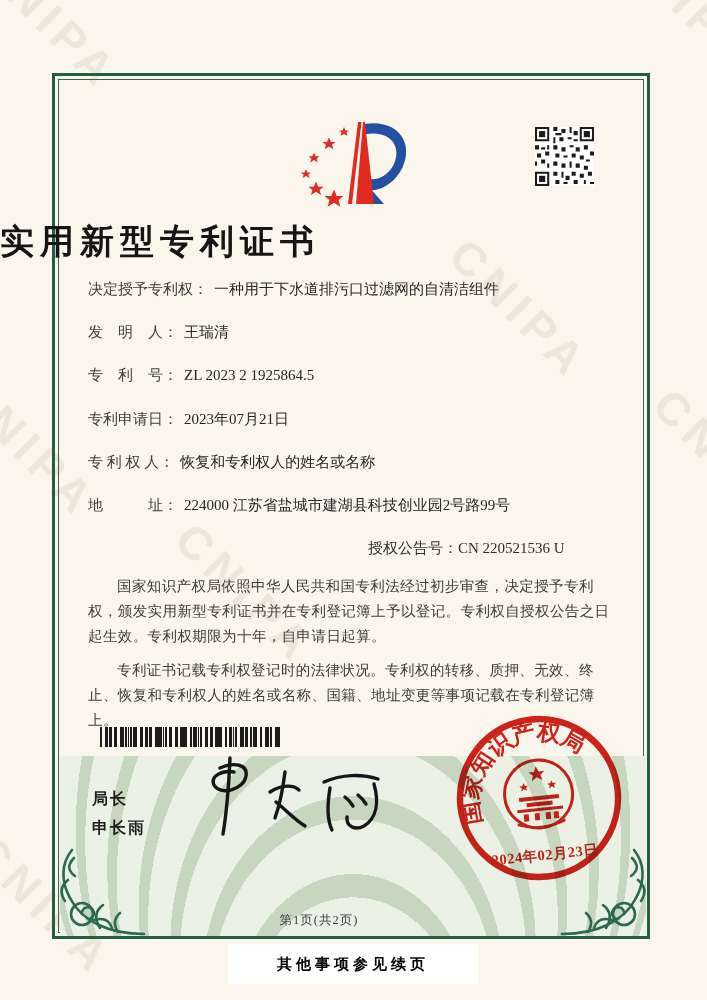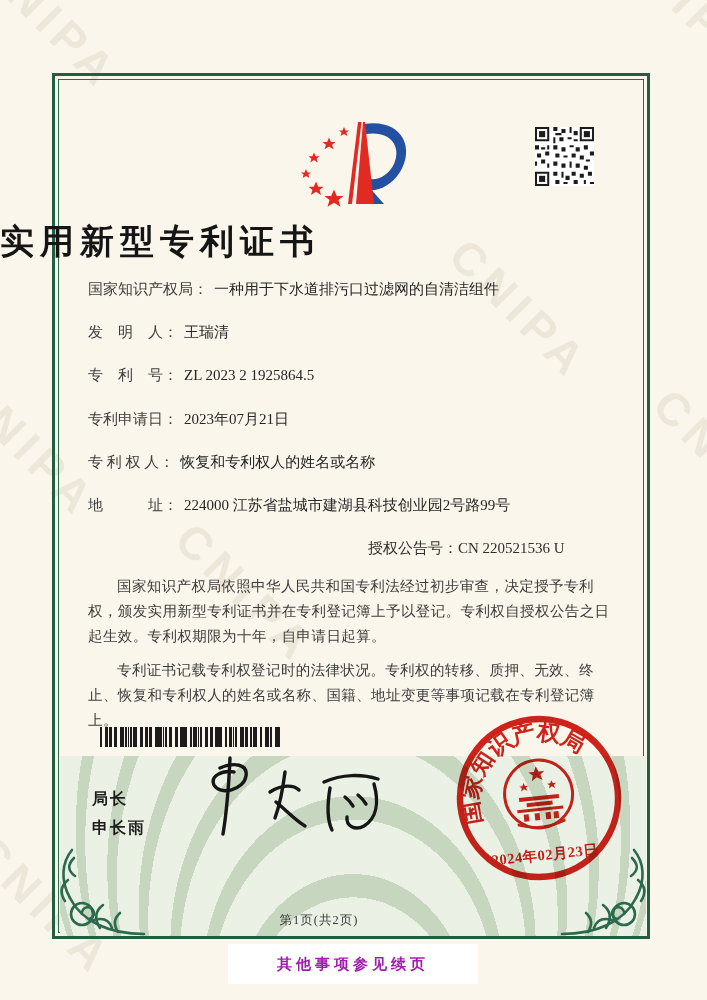--- a/index.html
+++ b/index.html
@@ -60,21 +60,21 @@
     transform:rotate(-6deg);mix-blend-mode:multiply;
   }
   .page-ind{
     position:absolute;left:0;top:912px;width:638px;text-align:center;
     font-size:12.5px;color:#3a3a3a;letter-spacing:1px;
   }
   .cont-box{
     position:absolute;left:228px;top:944px;width:250px;height:40px;
     background:#ffffff;display:flex;align-items:center;justify-content:center;
   }
-  .cont-box span{font-size:15px;color:#a21caf;letter-spacing:4px;font-weight:600;}
+  .cont-box span{font-size:15px;color:#000000;letter-spacing:4px;font-weight:600;}
   .corner{position:absolute;width:100px;height:118px;}
   .corner.bl{left:48px;top:822px;}
   .corner.br{left:558px;top:822px;transform:scaleX(-1);}
 </style>
 </head>
 <body>
 
 <div class="page">
 
   <div class="wm" style="left:-38px;top:-8px;">CNIPA</div>
@@ -151,21 +151,21 @@
                M10,13h2v2h-2z M14,14h2v1h-2z M18,13h2v2h-2z M22,14h2v2h-2z M25,16h2v1h-2z
                M9,17h2v2h-2z M13,18h2v2h-2z M17,17h1v3h-1z M20,18h2v2h-2z M24,19h2v2h-2z
                M9,22h2v2h-2z M13,22h1v3h-1z M15,24h2v2h-2z M18,22h2v2h-2z M22,23h2v2h-2z M26,22h2v2h-2z
                M10,26h2v2h-2z M14,27h2v1h-2z M19,26h2v2h-2z M24,26h1v2h-1z M27,27h2v1h-2z"></path>
     </g>
   </svg>
 
   <div class="title">实用新型专利证书</div>
 
   <div class="row" style="top:280px;">
-    <span class="lbl">国家知识产权局：</span><span class="val">一种用于下水道排污口过滤网的自清洁组件</span>
+    <span class="lbl">决定授予专利权：</span><span class="val">一种用于下水道排污口过滤网的自清洁组件</span>
   </div>
   <div class="row" style="top:323px;">
     <span class="lbl">发　明　人：</span><span class="val">王瑞清</span>
   </div>
   <div class="row" style="top:366px;">
     <span class="lbl">专　利　号：</span><span class="val">ZL 2023 2 1925864.5</span>
   </div>
   <div class="row" style="top:410px;">
     <span class="lbl">专利申请日：</span><span class="val">2023年07月21日</span>
   </div>

